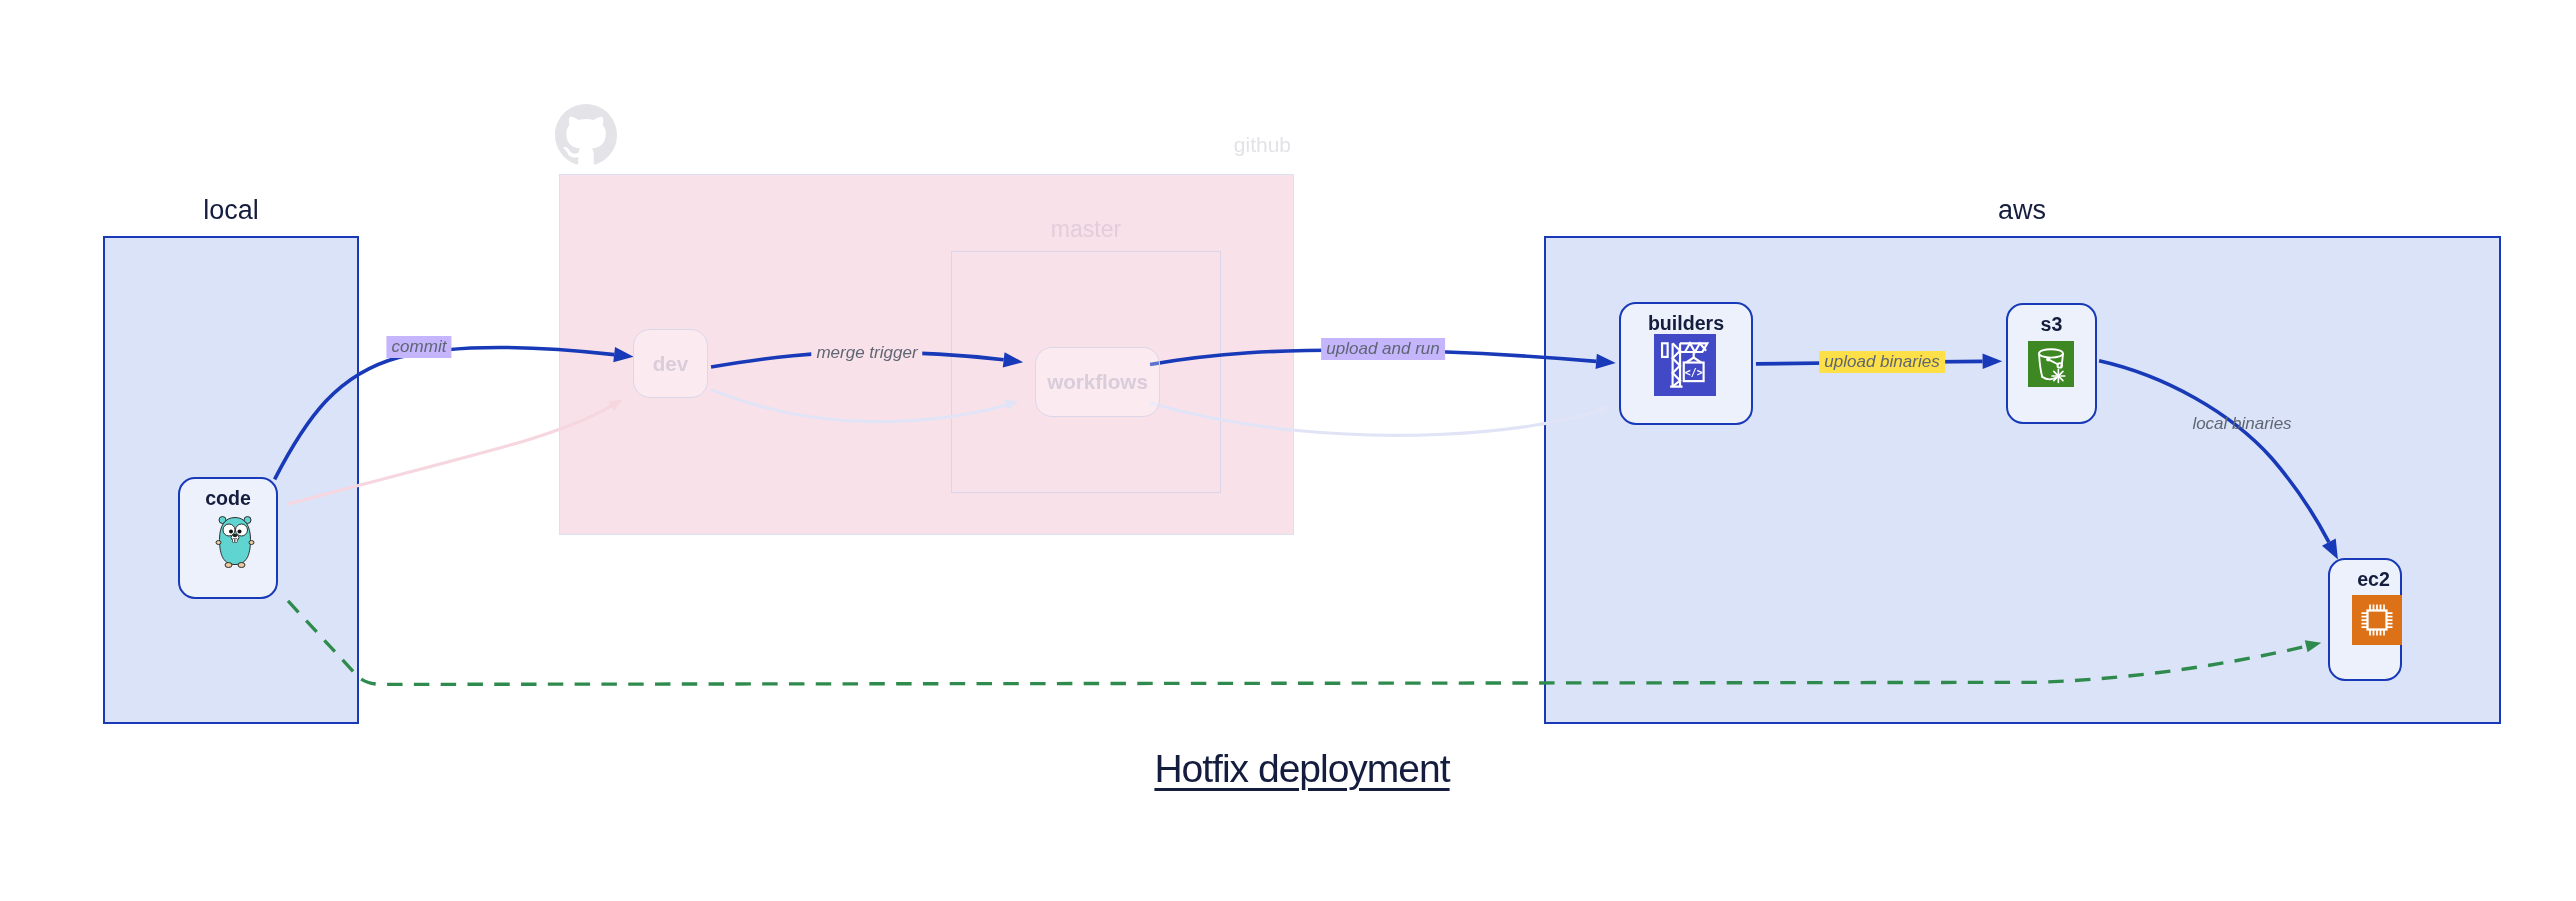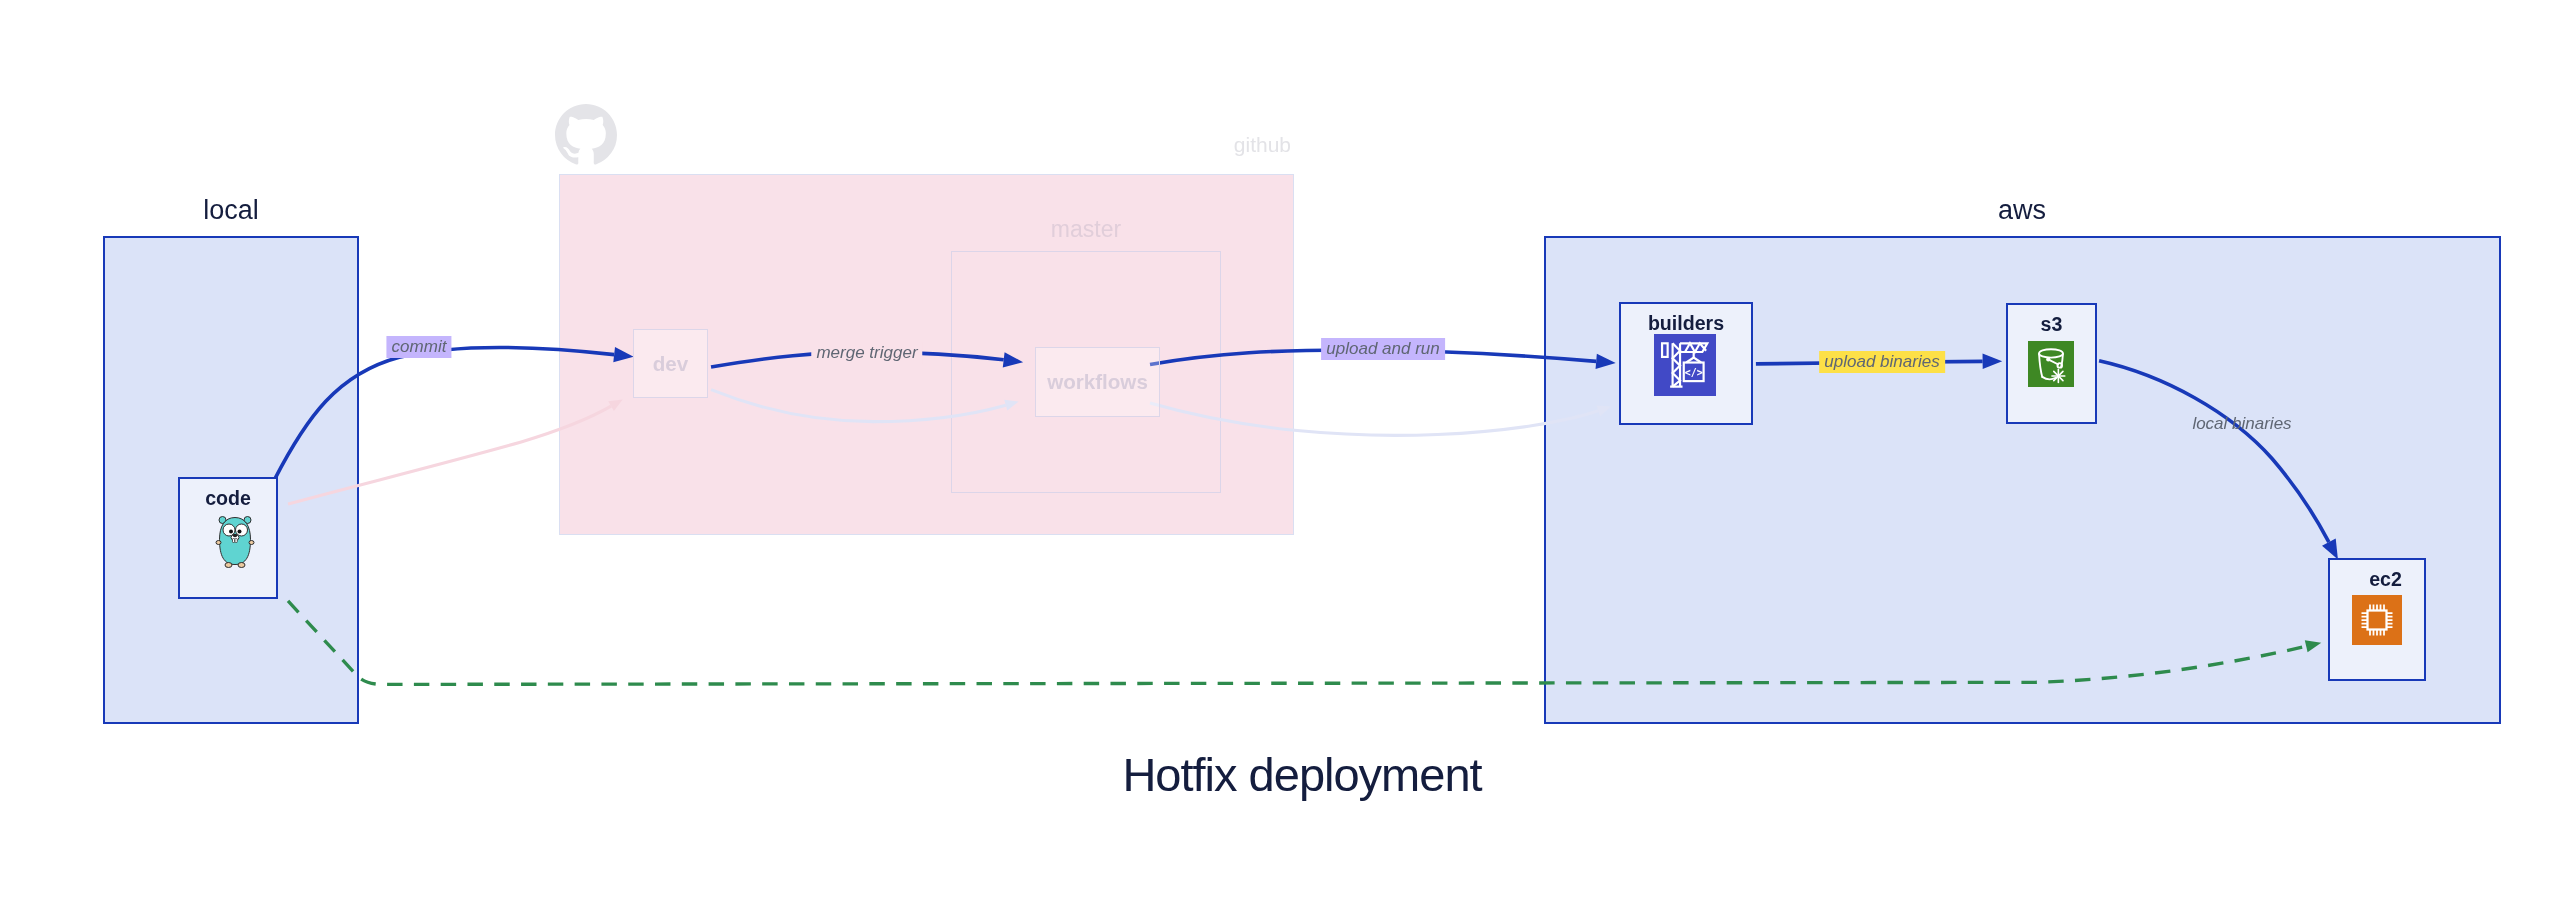--- a/index.html
+++ b/index.html
@@ -9,39 +9,39 @@
   
   .group{position:absolute;box-sizing:border-box;}
   .group-blue{background:#dbe3f8;border:2.1px solid #1839b8;}
   .group-pink{background:#f9e1e9;border:1.5px solid #dadff2;}
   .group-faded-inner{border:1.5px solid #dcd5e9;background:transparent;}
   .group-label{position:absolute;transform:translateX(-50%);font-size:27px;color:#141d3e;white-space:nowrap;}
   .group-label-right{position:absolute;transform:translateX(-100%);font-size:21px;color:#e3e3e7;white-space:nowrap;}
   .master-label{position:absolute;transform:translateX(-50%);font-size:23px;color:#e1ceda;white-space:nowrap;}
 
   
-  .node{position:absolute;box-sizing:border-box;z-index:3;text-align:center;}
+  .node{position:absolute;box-sizing:border-box;z-index:3;text-align:center;border-radius:17px;}
   .node-blue{background:#edf1fb;border:2.6px solid #1839b8;}
   .node-faded{background:rgba(255,255,255,0.30);border:1.5px solid #dcd6e9;}
   .node-label{display:block;margin-top:8.2px;font-weight:bold;font-size:19.6px;color:#141d3e;}
   .node-label-faded{display:block;font-weight:bold;font-size:20.6px;color:#d9cddb;}
   .node-icon{position:absolute;}
 
   
   #edges{position:absolute;left:0;top:0;z-index:2;}
   .edge-label{position:absolute;transform:translate(-50%,-50%);z-index:4;font-style:italic;
               font-size:17px;color:#5f6673;white-space:nowrap;padding:1px 5.2px;}
   .bg-white{background:#c4b5fd;}
   .bg-pink{background:#f9e1e9;}
   .bg-periwinkle{background:#fde047;font-style:italic;}
   .bg-none{background:transparent;}
 
   
-  .diagram-title{position:absolute;transform:translateX(-50%);font-size:47px;letter-spacing:-1px;color:#141d3e;
-                 text-decoration-thickness:3.1px;text-underline-offset:6.2px;white-space:nowrap;}
+  .diagram-title{position:absolute;transform:translateX(-50%);font-size:39px;letter-spacing:-1px;color:#141d3e;
+                 text-decoration:underline;text-decoration-thickness:3.1px;text-underline-offset:6.2px;white-space:nowrap;}
 
   .vcenter{display:flex;flex-direction:column;align-items:center;}
 </style>
 </head>
 <body>
 
 <div class="canvas">
 
   <div>
     <div class="group-label" style="left:231px;top:195px;">local</div>
@@ -133,21 +133,21 @@
           <g stroke="#ffffff" stroke-width="3.5" stroke-linecap="round">
             <path d="M66 62 V90"></path>
             <path d="M52 76 H80"></path>
             <path d="M56 66 L76 86"></path>
             <path d="M76 66 L56 86"></path>
           </g>
         </svg>
       </span>
     </div>
 
-    <div class="node node-blue" style="left:2328px;top:558px;width:98px;height:123px;padding-left:17px;">
+    <div class="node node-blue" style="left:2328px;top:558px;width:74px;height:123px;padding-left:17px;">
       <span class="node-label">ec2</span>
       <span class="node-icon" style="left:21.6px;top:35px;width:50px;height:50px;">
         <svg viewBox="0 0 100 100" width="50" height="50">
           <rect width="100" height="100" fill="#dc7117"></rect>
           <rect x="31" y="31" width="38" height="38" fill="none" stroke="#ffffff" stroke-width="4.5"></rect>
           <g stroke="#ffffff" stroke-width="3.5">
             <path d="M36 19 V31 M43 19 V31 M50 19 V31 M57 19 V31 M64 19 V31"></path>
             <path d="M36 69 V81 M43 69 V81 M50 69 V81 M57 69 V81 M64 69 V81"></path>
             <path d="M19 36 H31 M19 43 H31 M19 50 H31 M19 57 H31 M19 64 H31"></path>
             <path d="M69 36 H81 M69 43 H81 M69 50 H81 M69 57 H81 M69 64 H81"></path>

